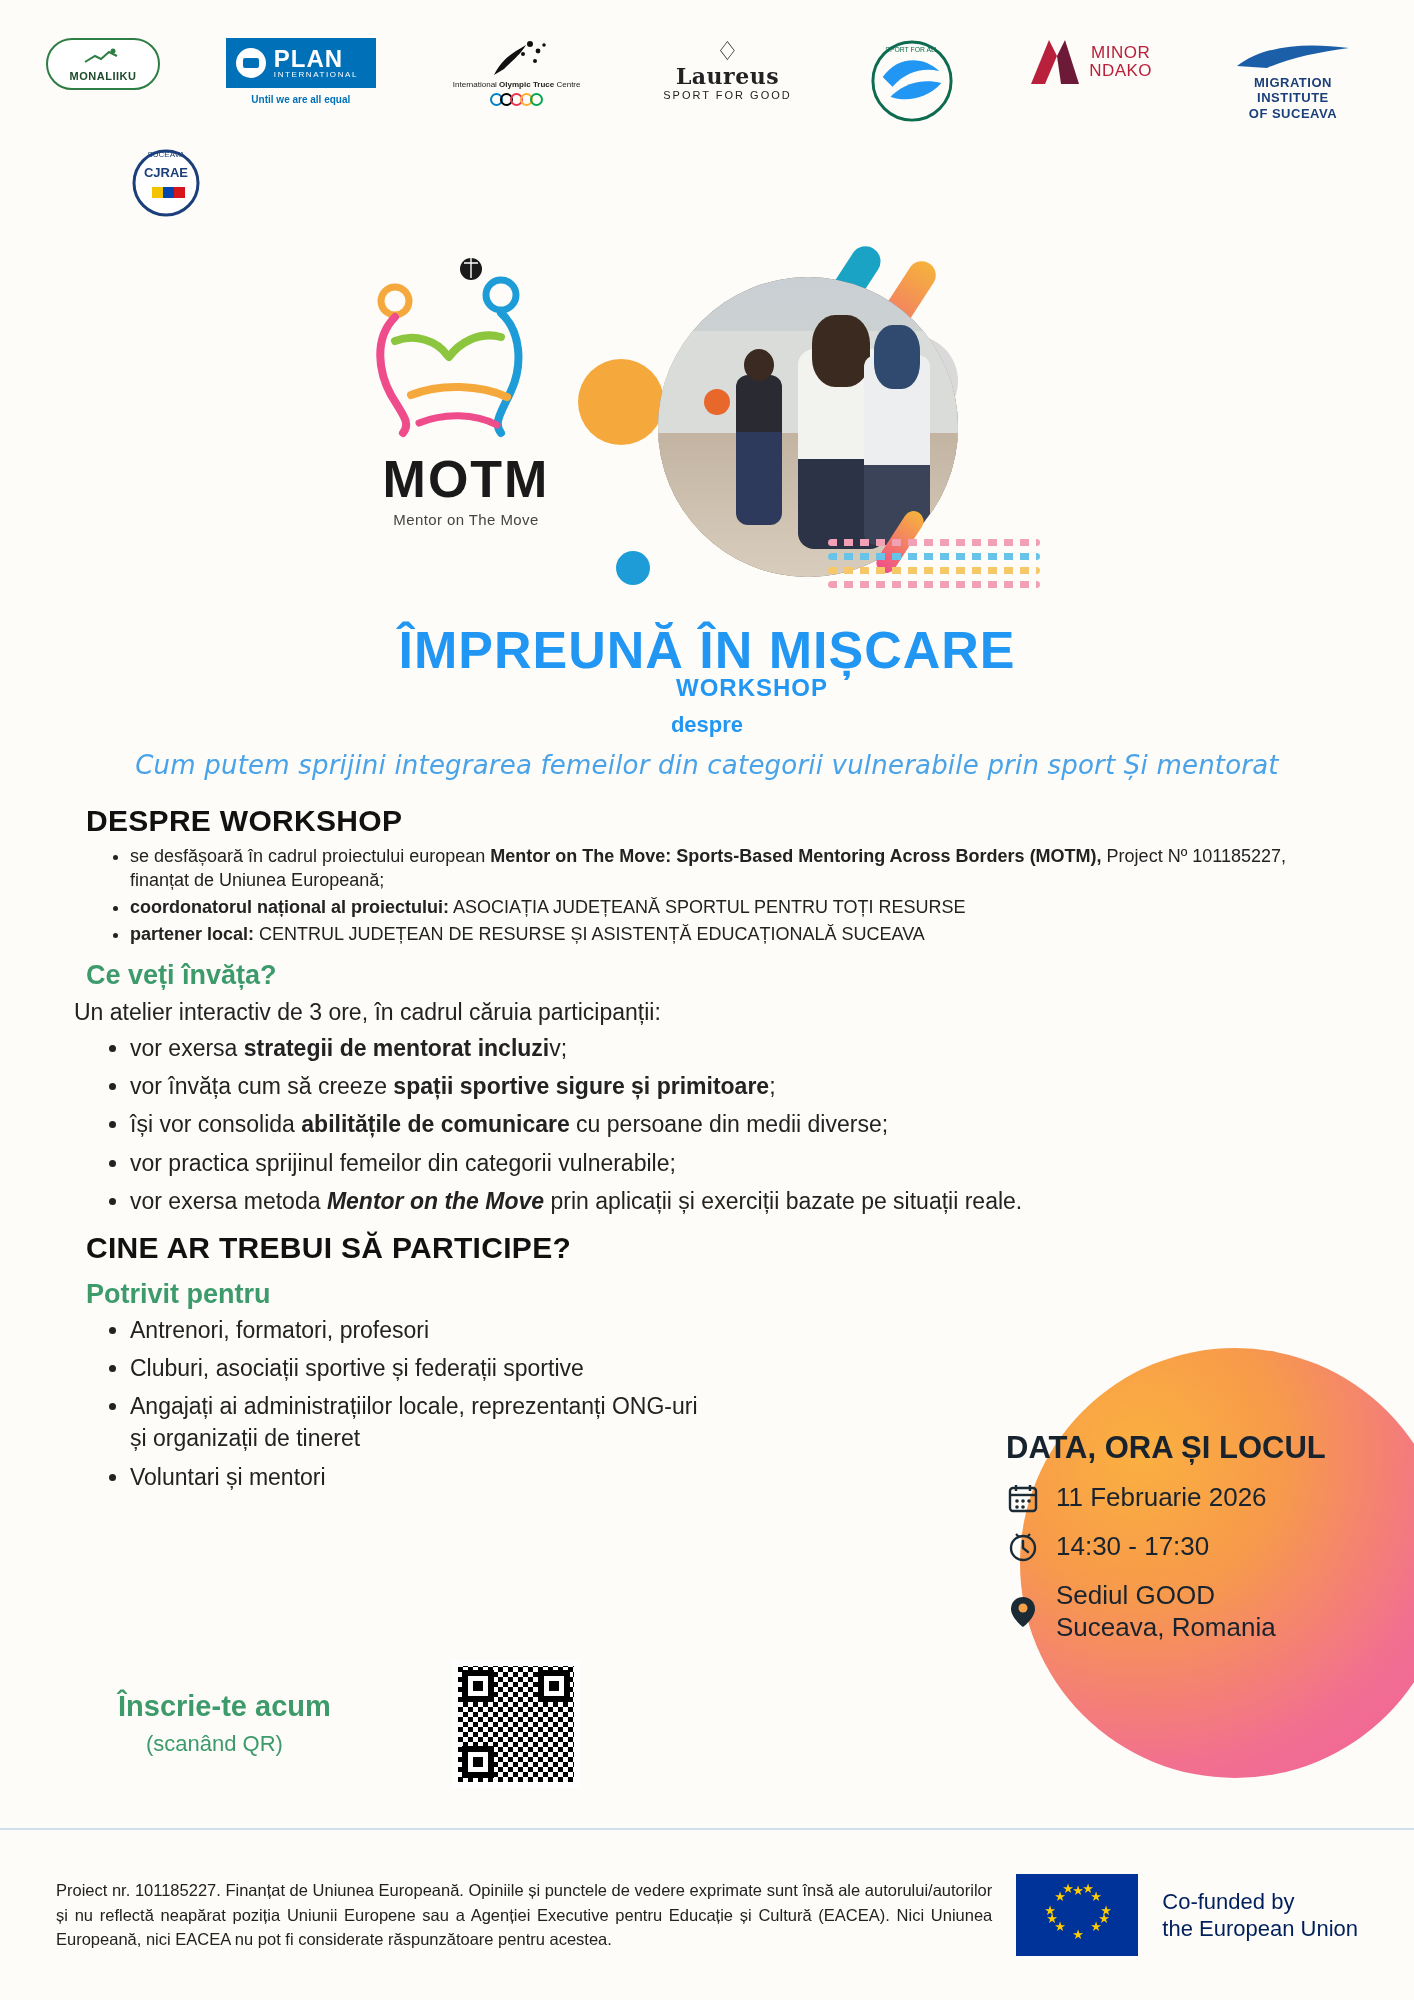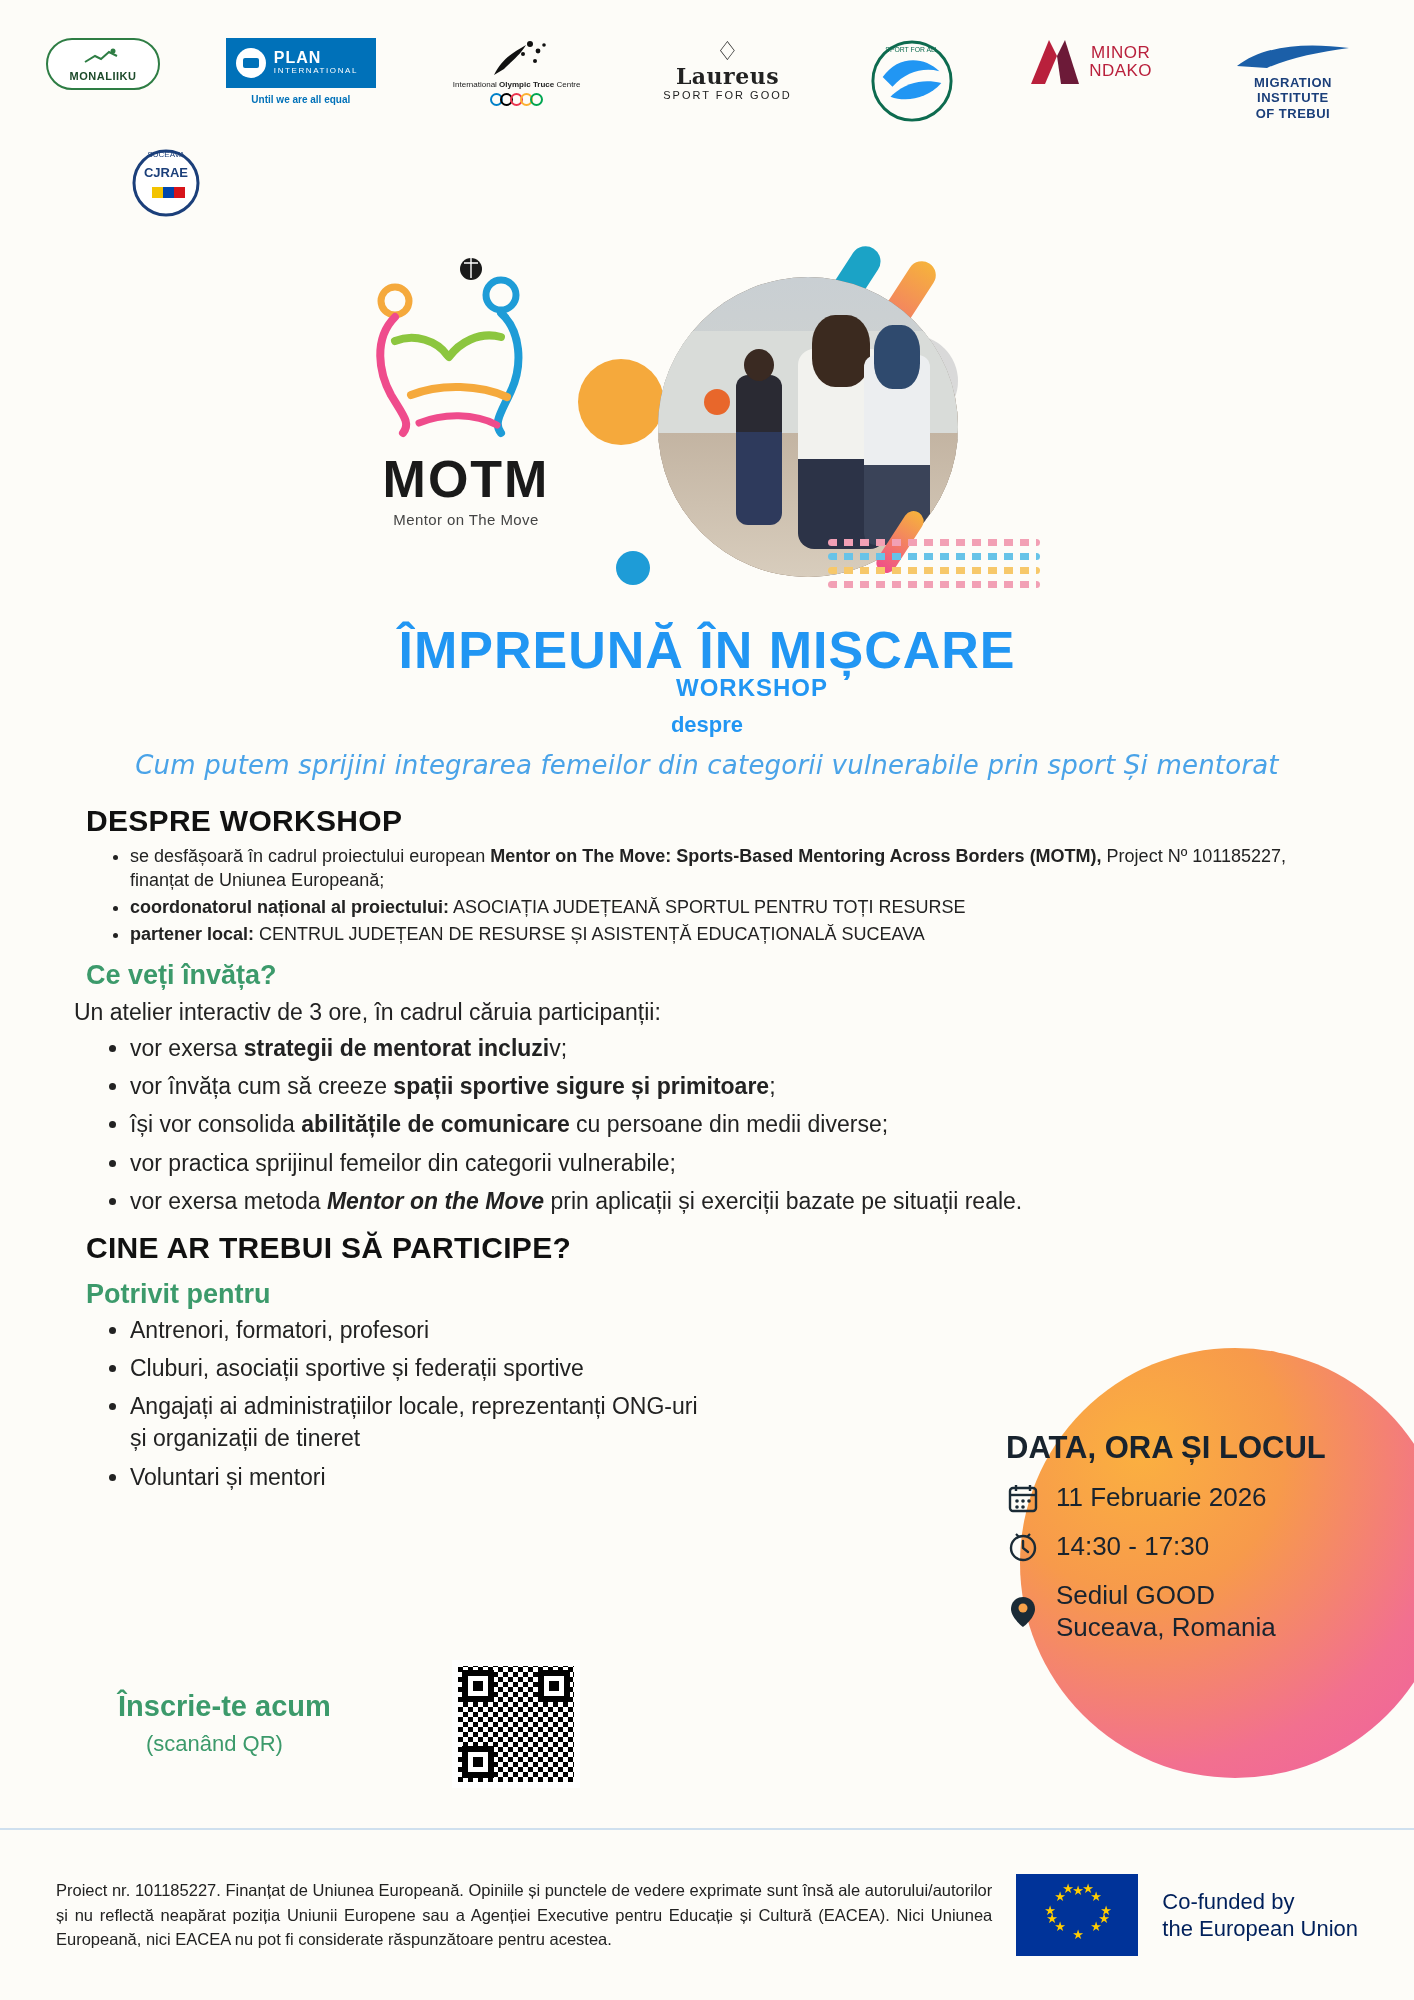--- a/index.html
+++ b/index.html
@@ -41,21 +41,21 @@
   }
   .logo-plan .plan-circle {
     width: 30px; height: 30px; border-radius: 50%; background: #fff; flex: 0 0 30px;
     position: relative;
   }
   .logo-plan .plan-circle:after {
     content:""; position:absolute; left:7px; top:10px; width:16px; height:10px;
     background:#0071b9; border-radius: 2px;
   }
   .logo-plan .plan-text { text-align: left; line-height: 1.05; }
-  .logo-plan .plan-text .p1 { font-size: 16px; font-weight: bold; letter-spacing: 1px;}
+  .logo-plan .plan-text .p1 { font-size: 24px; font-weight: bold; letter-spacing: 1px;}
   .logo-plan .plan-text .p2 { font-size: 8px; letter-spacing: 1.6px; }
   .logo-plan .tagline { color:#0071b9; font-weight: bold; font-size: 10px; margin-top: 6px; }
 
   .logo-olympic { width: 150px; }
   .logo-olympic .splash { height: 42px; display:flex; align-items:center; justify-content:center;}
   .logo-olympic .cap { font-size: 8px; line-height: 1.2; }
   .logo-olympic .cap b { font-weight: bold; }
   .rings { display:flex; justify-content:center; gap:1px; margin-top: 3px;}
   .ring { width: 13px; height: 13px; border-radius: 50%; border: 2px solid #0081c8; }
   .ring.y { border-color:#fcb131; margin-left:-4px;} .ring.k{border-color:#000;margin-left:-4px;}
@@ -261,21 +261,21 @@
       <span style="display:block">MINOR</span>
       <span style="display:block">NDAKO</span>
     </span>
   </div>
 
   <div class="logo logo-migration">
     <svg class="bird" viewBox="0 0 120 34">
       <path d="M4 28 C30 8 70 4 116 10 C86 14 56 20 34 30 Z" fill="#1b5fa8"></path>
     </svg>
     <div class="mg-t">MIGRATION INSTITUTE</div>
-    <div class="mg-t">OF TREBUI</div>
+    <div class="mg-t">OF SUCEAVA</div>
   </div>
 </div>
 
 <svg class="logo-cjrae" viewBox="0 0 96 82">
   <circle cx="48" cy="46" r="32" fill="#fff" stroke="#1b3f7a" stroke-width="3"></circle>
   <text x="48" y="20" font-size="8" text-anchor="middle" fill="#1b3f7a">SUCEAVA</text>
   <text x="48" y="40" font-size="13" text-anchor="middle" fill="#1b3f7a" font-weight="bold">CJRAE</text>
   <rect x="34" y="50" width="11" height="11" fill="#f3c300"></rect>
   <rect x="45" y="50" width="11" height="11" fill="#0046ad"></rect>
   <rect x="56" y="50" width="11" height="11" fill="#d7141a"></rect>

